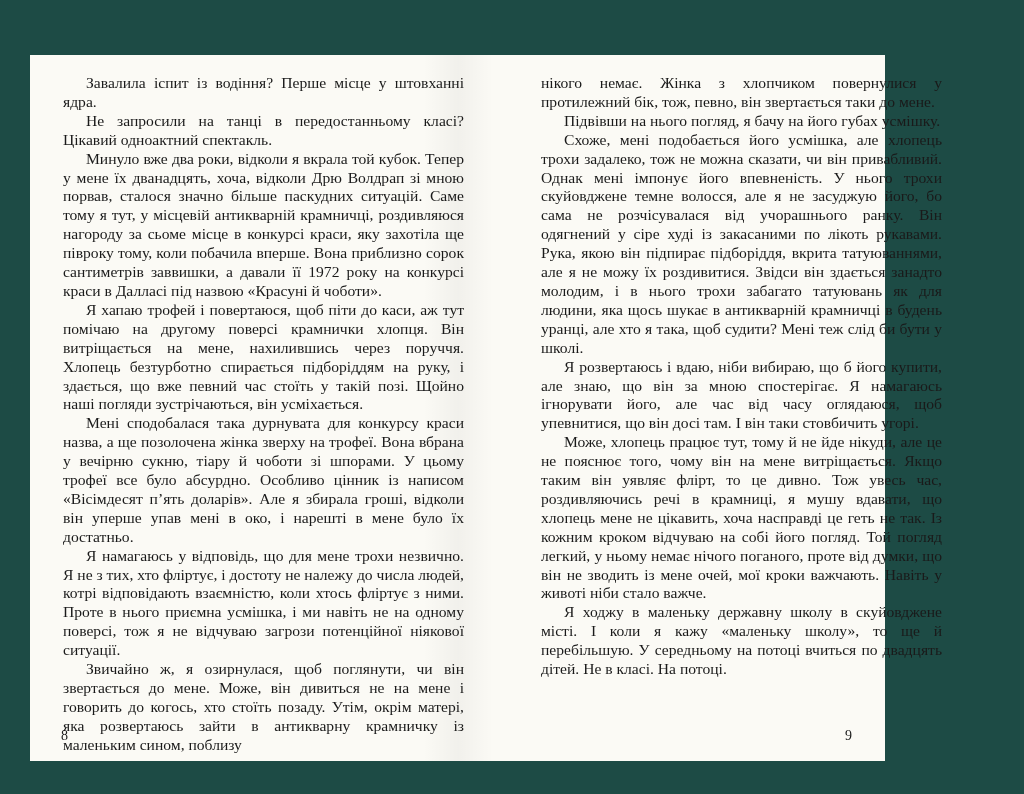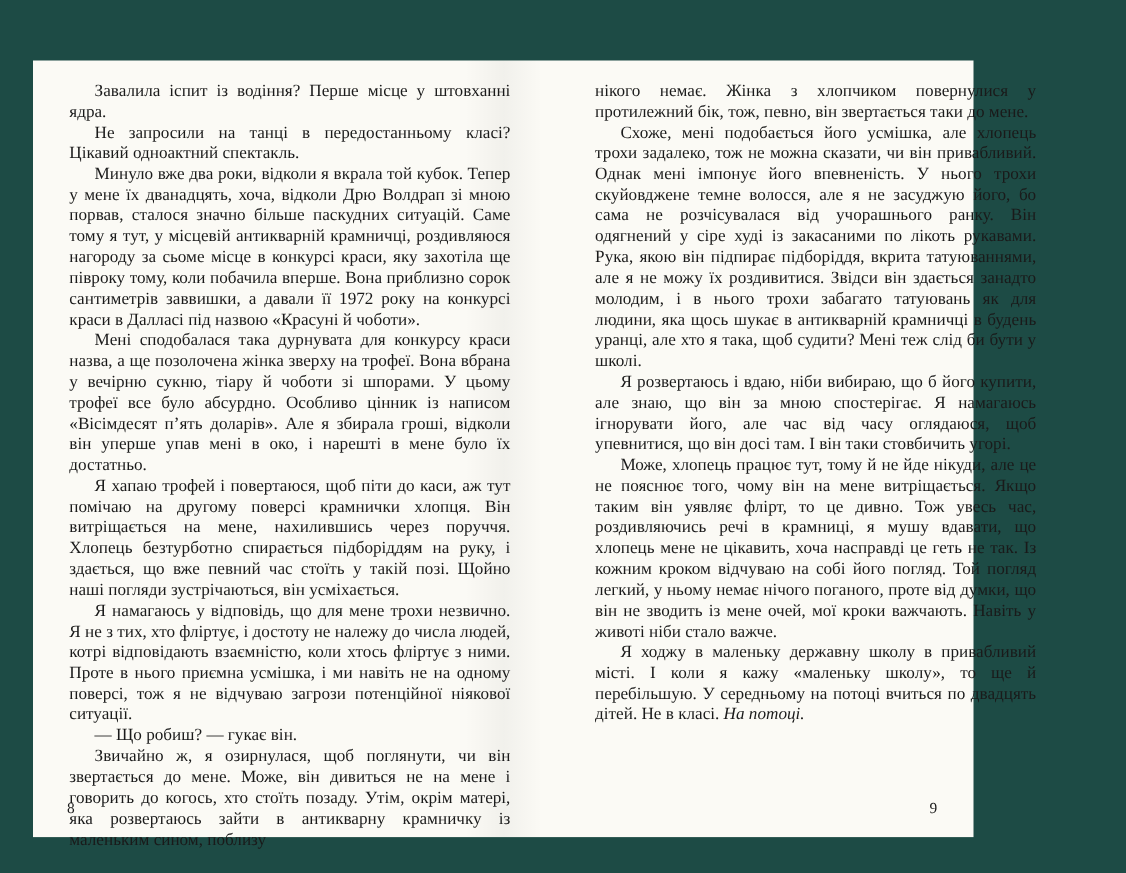--- a/index.html
+++ b/index.html
@@ -65,28 +65,28 @@
   .page-num.right { right: 33px; }
 </style>
 </head>
 <body>
 
 <div class="book">
   <div class="page-text left" id="left-text">
       <p>Завалила іспит із водіння? Перше місце у штовханні ядра.</p>
       <p>Не запросили на танці в передостанньому класі? Цікавий одноактний спектакль.</p>
       <p>Минуло вже два роки, відколи я вкрала той кубок. Тепер у мене їх дванадцять, хоча, відколи Дрю Волдрап зі мною порвав, сталося значно більше паскудних ситуацій. Саме тому я тут, у місцевій антикварній крамничці, роздивляюся нагороду за сьоме місце в конкурсі краси, яку захотіла ще півроку тому, коли побачила вперше. Вона приблизно сорок сантиметрів заввишки, а давали її 1972 року на конкурсі краси в Далласі під назвою «Красуні й чоботи».</p>
+      <p>Я хапаю трофей і повертаюся, щоб піти до каси, аж тут помічаю на другому поверсі крамнички хлопця. Він витріщається на мене, нахилившись через поруччя. Хлопець безтурботно спирається підборіддям на руку, і здається, що вже певний час стоїть у такій позі. Щойно наші погляди зустрічаються, він усміхається.</p>
       <p>Мені сподобалася така дурнувата для конкурсу краси назва, а ще позолочена жінка зверху на трофеї. Вона вбрана у вечірню сукню, тіару й чоботи зі шпорами. У цьому трофеї все було абсурдно. Особливо цінник із написом «Вісімдесят п’ять доларів». Але я збирала гроші, відколи він уперше упав мені в око, і нарешті в мене було їх достатньо.</p>
-      <p>Я хапаю трофей і повертаюся, щоб піти до каси, аж тут помічаю на другому поверсі крамнички хлопця. Він витріщається на мене, нахилившись через поруччя. Хлопець безтурботно спирається підборіддям на руку, і здається, що вже певний час стоїть у такій позі. Щойно наші погляди зустрічаються, він усміхається.</p>
       <p>Я намагаюсь у відповідь, що для мене трохи незвично. Я не з тих, хто фліртує, і достоту не належу до числа людей, котрі відповідають взаємністю, коли хтось фліртує з ними. Проте в нього приємна усмішка, і ми навіть не на одному поверсі, тож я не відчуваю загрози потенційної ніякової ситуації.</p>
-      <p>— Що робиш? — гукає він.</p>
       <p>Звичайно ж, я озирнулася, щоб поглянути, чи він звертається до мене. Може, він дивиться не на мене і говорить до когось, хто стоїть позаду. Утім, окрім матері, яка розвертаюсь зайти в антикварну крамничку із маленьким сином, поблизу</p>
     </div>
   <div class="page-text right" id="right-text">
       <p class="no-indent"><span>нікого немає. Жінка з хлопчиком повернулися у протилежний бік, тож, певно, він звертається таки до мене.</span></p>
+      <p>Підвівши на нього погляд, я бачу на його губах усмішку.</p>
       <p>Схоже, мені подобається його усмішка, але хлопець трохи задалеко, тож не можна сказати, чи він привабливий. Однак мені імпонує його впевненість. У нього трохи скуйовджене темне волосся, але я не засуджую його, бо сама не розчісувалася від учорашнього ранку. Він одягнений у сіре худі із закасаними по лікоть рукавами. Рука, якою він підпирає підборіддя, вкрита татуюваннями, але я не можу їх роздивитися. Звідси він здається занадто молодим, і в нього трохи забагато татуювань як для людини, яка щось шукає в антикварній крамничці в будень уранці, але хто я така, щоб судити? Мені теж слід би бути у школі.</p>
       <p>Я розвертаюсь і вдаю, ніби вибираю, що б його купити, але знаю, що він за мною спостерігає. Я намагаюсь ігнорувати його, але час від часу оглядаюся, щоб упевнитися, що він досі там. І він таки стовбичить угорі.</p>
       <p>Може, хлопець працює тут, тому й не йде нікуди, але це не пояснює того, чому він на мене витріщається. Якщо таким він уявляє флірт, то це дивно. Тож увесь час, роздивляючись речі в крамниці, я мушу вдавати, що хлопець мене не цікавить, хоча насправді це геть не так. Із кожним кроком відчуваю на собі його погляд. Той погляд легкий, у ньому немає нічого поганого, проте від думки, що він не зводить із мене очей, мої кроки важчають. Навіть у животі ніби стало важче.</p>
-      <p><span>Я ходжу в маленьку державну школу в привабливий місті. І коли я кажу «маленьку школу», то ще й перебільшую. У середньому на потоці вчиться по двадцять дітей. Не в класі. </span><span style="font-style: italic;">На потоці.</span></p>
+      <p><span>Я ходжу в маленьку державну школу в скуйовджене місті. І коли я кажу «маленьку школу», то ще й перебільшую. У середньому на потоці вчиться по двадцять дітей. Не в класі. </span><span style="">На потоці.</span></p>
     </div>
   <div class="page-num left">8</div>
   <div class="page-num right">9</div>
 </div>
 
 </body></html>

